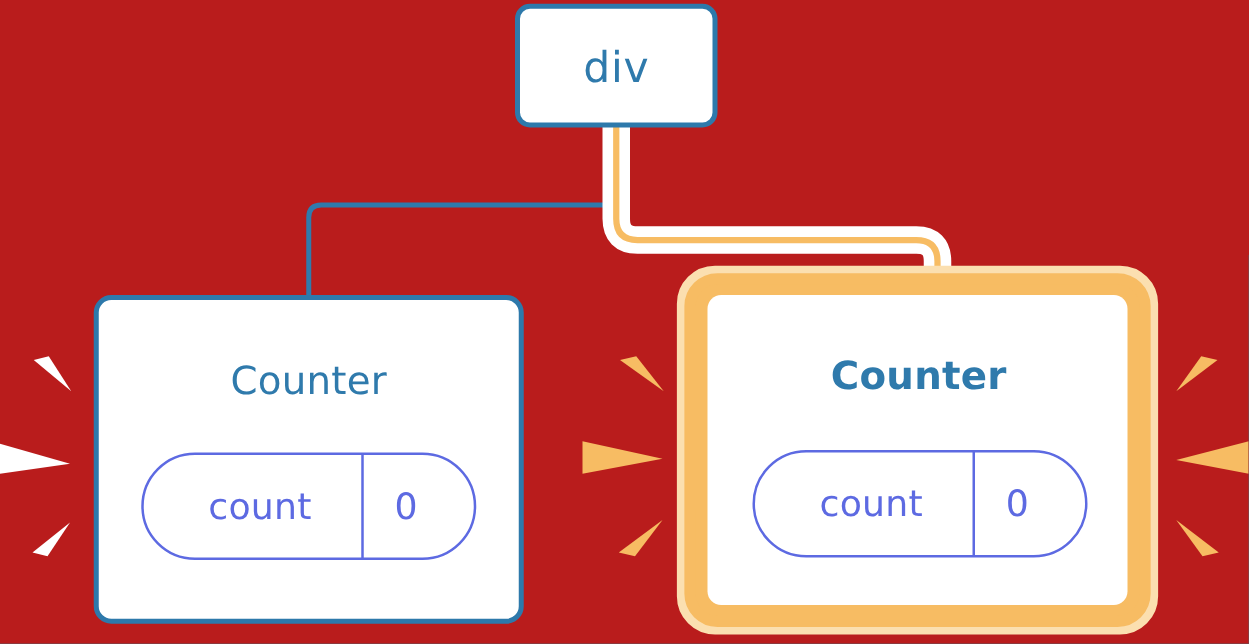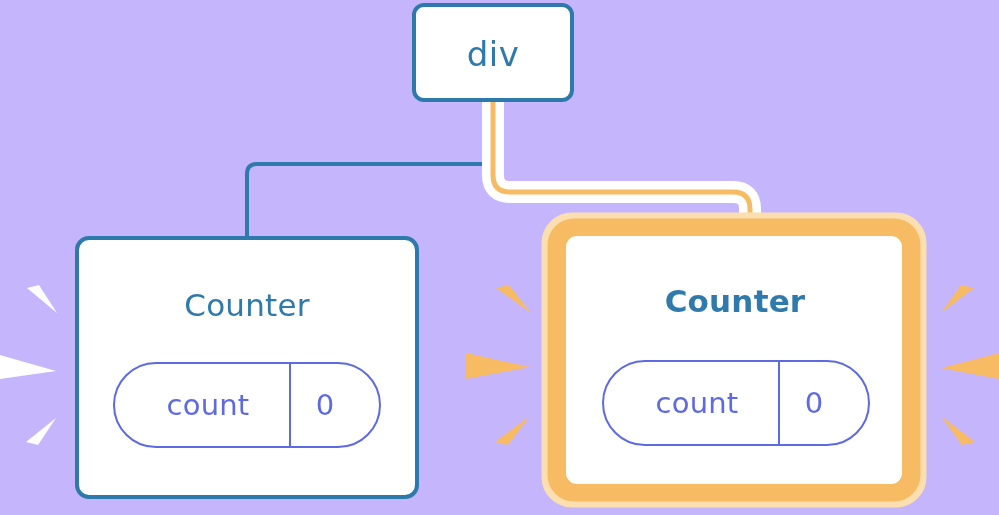--- a/index.html
+++ b/index.html
@@ -48,21 +48,21 @@
     font-size: 29px;
     fill: #5d6ae2;
     text-anchor: middle;
     dominant-baseline: middle;
     letter-spacing: 0.2px;
   }
 </style>
 </head>
 <body style="background: rgb(76, 103, 115);">
 
-<div id="stage" style="background: #c4b5fd;">
+<div id="stage" style="background: #b91c1c;">
   <svg id="diagram" viewBox="0 0 999 515" xmlns="http://www.w3.org/2000/svg">
 
     <defs>
       <filter id="card-shadow" x="-30%" y="-30%" width="160%" height="160%">
         <feDropShadow dx="0" dy="1" stdDeviation="1.2" flood-color="#1d3b46" flood-opacity="0.25"></feDropShadow>
       </filter>
     </defs>
 
     <g>
 

